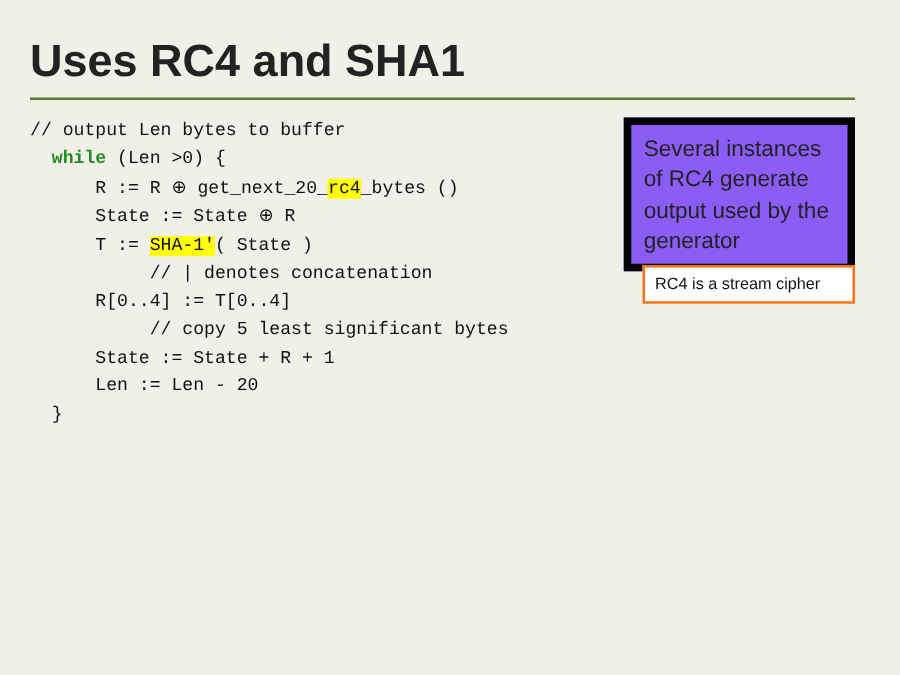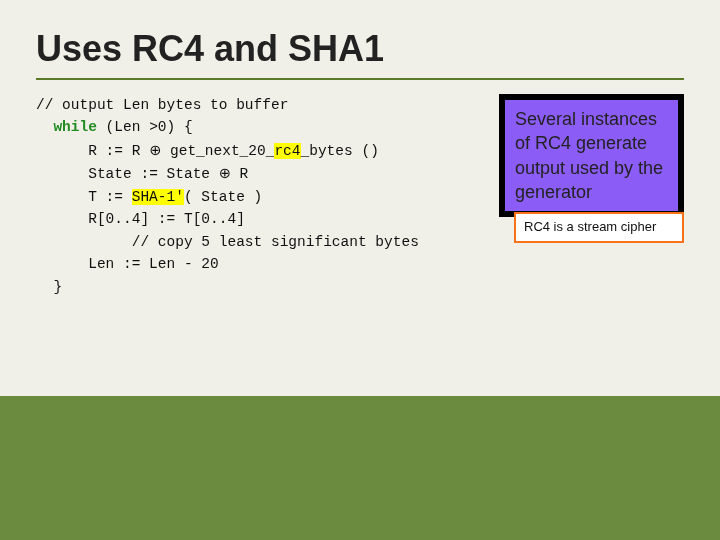--- a/index.html
+++ b/index.html
@@ -7,24 +7,24 @@
     body {
       width: 720px;
       height: 540px;
       background: #6b8c3e;
       font-family: Arial, sans-serif;
       overflow: hidden;
     }
 
     .slide {
       width: 720px;
-      height: 396px;
+      height: 540px;
       background: #f0f0e8;
       position: relative;
-      padding: 28px 36px 20px 36px;
+      padding: 28px 36px 20px 24px;
     }
 
     .title {
       font-size: 36px;
       font-weight: bold;
       color: #222;
       margin-bottom: 8px;
       font-family: Arial, sans-serif;
     }
 
@@ -117,24 +117,26 @@
 
       <span class="code-line">  <span class="kw-green">while</span><span> (Len &gt;0) {</span></span>
 
       <span class="code-line"><span>      R := R </span><span class="oplus">⊕</span><span> get_next_20_</span><span class="highlight-yellow">rc4</span><span>_bytes ()</span></span>
 
       <span class="code-line"><span>      </span><span>State</span><span> := State </span><span class="oplus">⊕</span><span> R</span></span>
 
       <span class="code-line"><span>      T := </span><span class="highlight-yellow">SHA-1'</span><span>( State )</span></span>
 
 
+      <span class="code-line"><span>           // | denotes concatenation</span></span>
 
       <span class="code-line"><span>      R[0..4] := T[0..4]</span></span>
 
       <span class="code-line"><span>           // copy 5 least significant bytes</span></span>
 
+      <span class="code-line"><span>      State := State + R + 1</span></span>
 
       <span class="code-line"><span>      Len := Len - 20</span></span>
 
       <span class="code-line"><span>  }</span></span>
     </div>
   </div>
 </div>
 
 </body></html>

